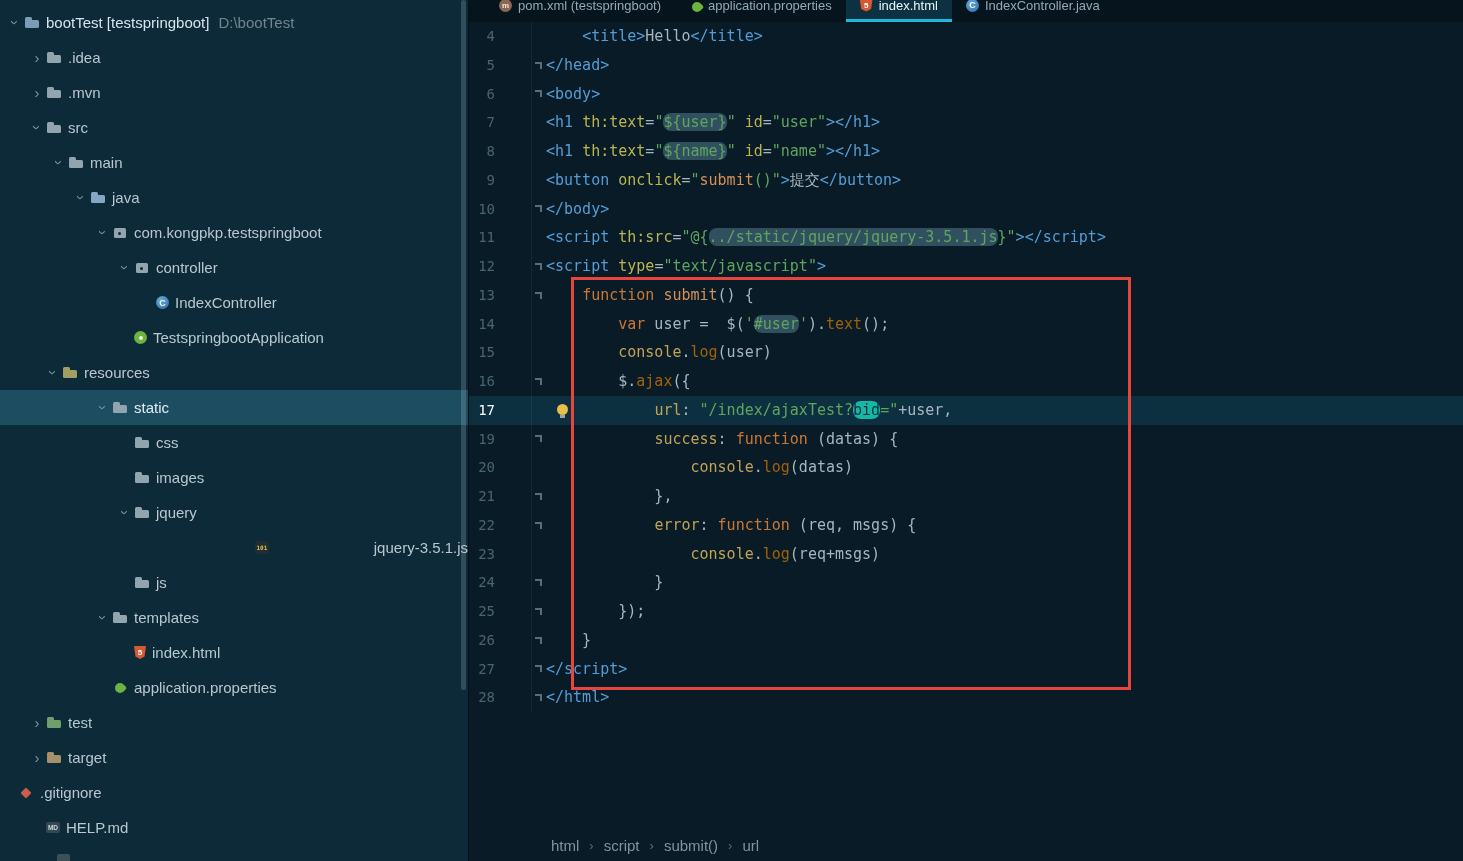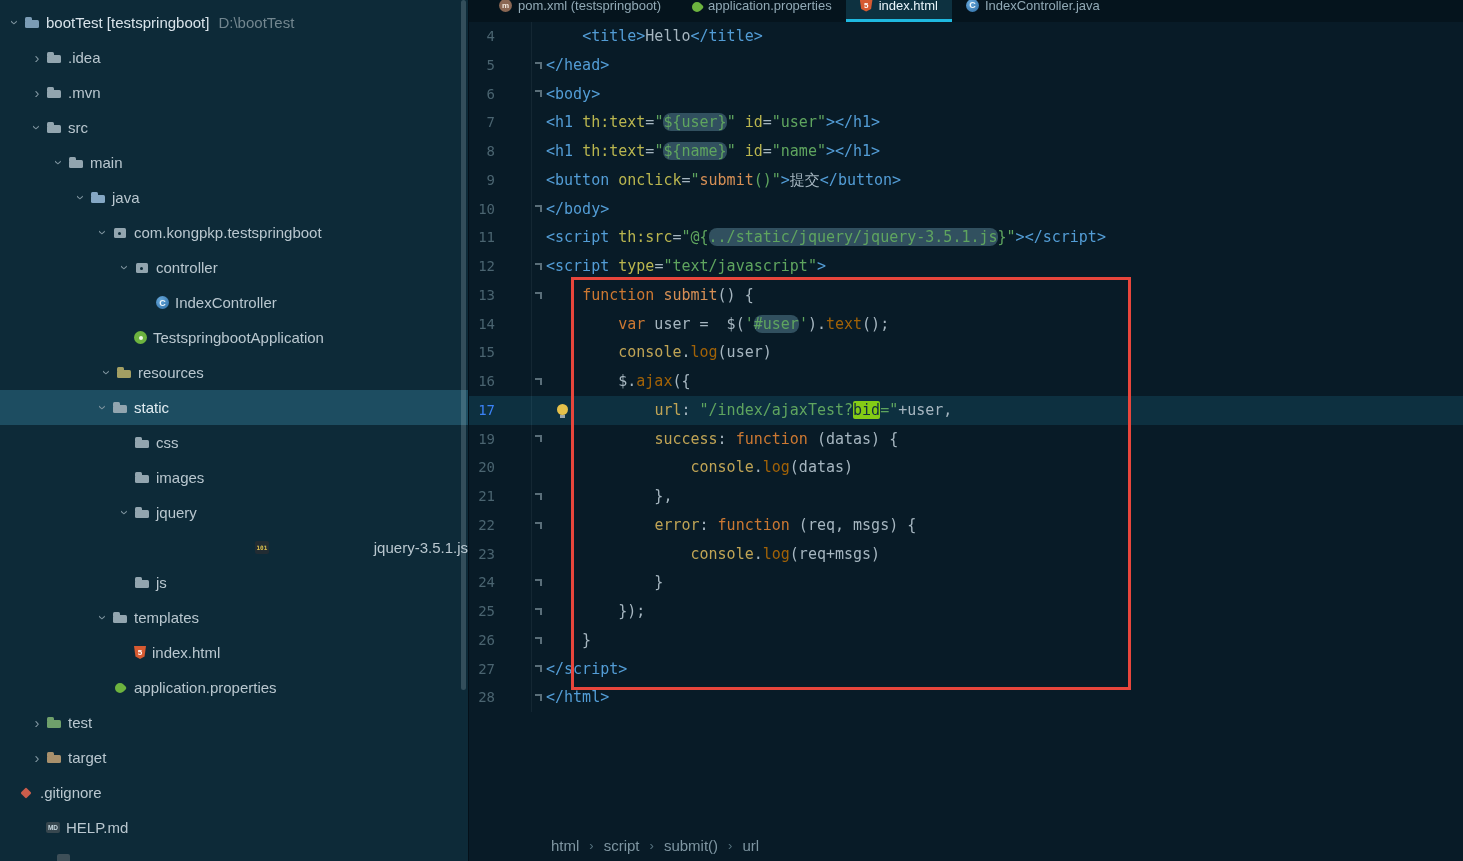--- a/index.html
+++ b/index.html
@@ -75,37 +75,37 @@
   .tab.active{background:#0d3140;color:#e9f5fb}
   .tab.active::after{content:"";position:absolute;left:0;right:0;bottom:0;height:3px;
         background:var(--accent)}
   .tab .icon{margin-right:0;width:13px;height:13px}
 
   .code-area{position:relative;flex:1;overflow:hidden}
   .code-line{display:flex;height:28.75px;line-height:28.75px;white-space:pre;
         font-family:"DejaVu Sans Mono",monospace;font-size:15px}
   .code-line.active{background:#0d3040}
   .ln{width:26px;flex:none;text-align:right;color:#4a6470;font-size:14px}
-  .code-line.active .ln{color:#3b82f6}
+  .code-line.active .ln{color:#ffffff}
   .gutspace{width:36px;flex:none}
   .foldcol{width:15px;flex:none;border-left:1px solid rgba(160,190,205,.08);
         display:flex;align-items:center}
   .fold-mark{width:7px;height:7px;margin-left:3px;border-top:2px solid #5a6e79;
         border-right:2px solid #5a6e79}
   .code{position:relative;flex:1}
   .tk-p{color:#a6b6c0}
   .tk-t{color:#539dd6}
   .tk-a{color:#bab64f}
   .tk-s{color:#5fa55f}
   .tk-k{color:#cc7832}
   .tk-f{color:#d68f55;}
   .tk-m{color:#a16207}
   .tk-pr{color:#c0a455}
   .tk-sh{color:#5fa55f;background:#31505f;border-radius:8px}
-  .tk-wh{background:#84cc16;color:#12303e;border-radius:2px}
+  .tk-wh{background:#14b8a6;color:#12303e;border-radius:8px}
   .bulb{position:absolute;left:11px;top:8px;width:11px;height:11px;background:#e5c04a;
         border-radius:50%}
   .bulb::after{content:"";position:absolute;left:3px;top:11px;width:5px;height:3px;background:#9aa5ab}
 
   .annotation-rect{position:absolute;left:102px;top:255px;width:560px;height:413px;
         border:3px solid var(--annotation-red);pointer-events:none;z-index:5}
 
   .breadcrumbs{height:32px;flex:none;display:flex;align-items:center;padding-left:82px;
         gap:10px;font-size:15px;color:#7e95a1;background:var(--editor-bg)}
   .crumb-sep{color:#54707c;font-size:13px}
@@ -163,21 +163,21 @@
         <div class="tree-row" style="padding-left: 138px;">
           <span class="chev none"></span>
           <span class="icon icon-class">C</span>
           <span class="tree-label">IndexController</span>
         </div>
         <div class="tree-row" style="padding-left: 116px;">
           <span class="chev none"></span>
           <span class="icon icon-springboot"></span>
           <span class="tree-label">TestspringbootApplication</span>
         </div>
-        <div class="tree-row" style="padding-left: 68px; margin-left: 30px;">
+        <div class="tree-row" style="padding-left: 44px;">
           <span class="chev down"></span>
           <span class="icon icon-folder-res fold-base"></span>
           <span class="tree-label">resources</span>
         </div>
         <div class="tree-row selected" style="padding-left: 94px;">
           <span class="chev down"></span>
           <span class="icon icon-folder fold-base"></span>
           <span class="tree-label">static</span>
         </div>
         <div class="tree-row" style="padding-left: 116px;">

